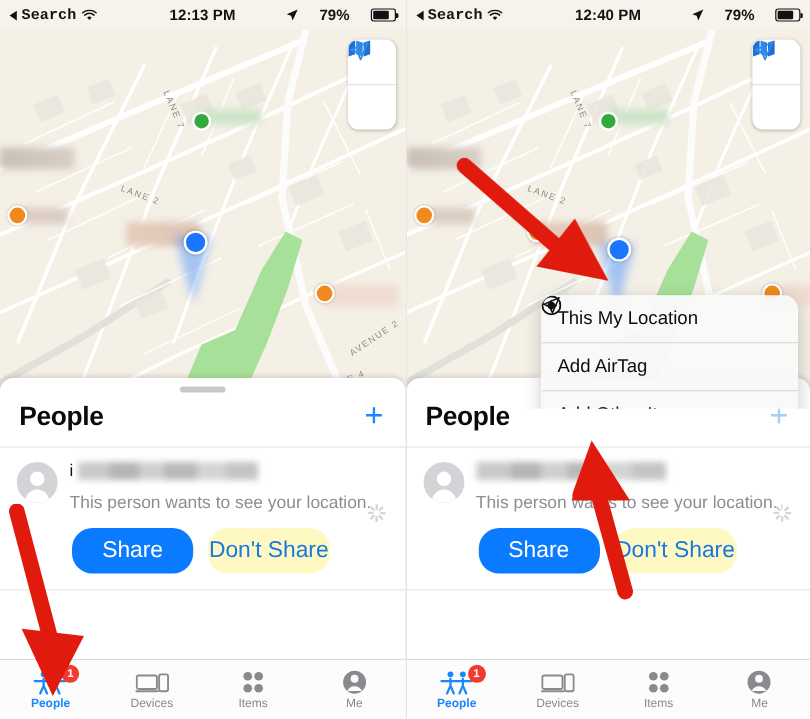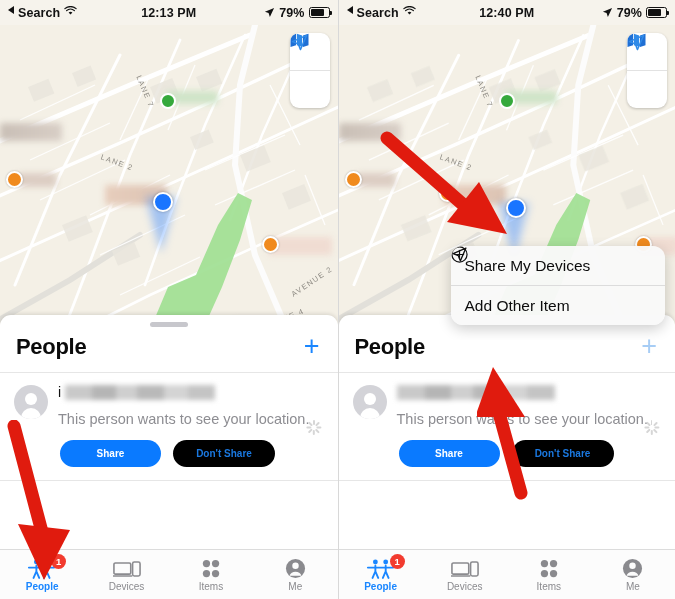--- a/index.html
+++ b/index.html
@@ -4,23 +4,23 @@
 <style>
   html,body{margin:0;padding:0;background:#ffffff;}
   body{width:675px;height:599px;font-family:"Liberation Sans",sans-serif;overflow:hidden;}
   .screens{display:flex;width:675px;height:599px;}
   .phone{position:relative;width:337px;height:599px;background:#fff;overflow:hidden;}
   .phone.left{width:338px;border-right:1px solid #d8d8d8;}
 
   
   .statusbar{position:relative;z-index:30;height:25px;background:#f6f3ec;display:flex;align-items:center;
              padding:0 8px;font-size:12.5px;color:#121212;font-weight:600;letter-spacing:.1px;}
-  .sb-left{display:flex;gap:4px;flex:1;}
+  .sb-left{display:flex;align-items:center;gap:4px;flex:1;font-family:Liberation Mono, monospace;}
   .sb-center{font-size:12.5px;font-weight:600;}
-  .sb-right{display:flex;align-items:center;gap:4px;flex:1;justify-content:flex-end;}
+  .sb-right{display:flex;align-items:center;gap:17px;flex:1;justify-content:flex-end;}
   .back-tri{width:0;height:0;border-top:4.5px solid transparent;border-bottom:4.5px solid transparent;
             border-right:6px solid #121212;}
   .batt{width:21px;height:10.5px;border:1.3px solid #121212;border-radius:2.5px;position:relative;padding:1px;box-sizing:border-box;}
   .batt i{display:block;height:100%;width:79%;background:#121212;border-radius:1px;}
   .batt:after{content:"";position:absolute;right:-3.2px;top:3px;width:1.8px;height:4px;background:#121212;border-radius:0 1px 1px 0;}
 
   
   .map{position:relative;height:315px;background:#f4f0e6;overflow:hidden;}
   .map svg{position:absolute;inset:0;}
   .blur{position:absolute;border-radius:2px;filter:blur(3px);}
@@ -58,23 +58,23 @@
   .p-name{height:13px;border-radius:2px;margin-top:2px;position:relative;}
   .p-name .ltr{position:absolute;left:0;top:-4px;font-size:14px;color:#111;}
   .p-name .blurbar{position:absolute;left:7px;top:-3px;width:150px;height:15px;filter:blur(2.5px);
      background:linear-gradient(90deg,#c9c9c9 0 18%,#b5b5b5 18% 34%,#cfcfcf 34% 48%,#b9b9b9 48% 66%,#d4d4d4 66% 82%,#c4c4c4 82% 100%);}
   .p-sub{font-size:14.5px;color:#8d8d92;line-height:19px;margin-top:9px;}
   .spinner{position:absolute;right:16px;top:47px;width:15px;height:15px;}
   .spinner i{position:absolute;left:6.6px;top:0;width:1.8px;height:4.6px;background:#d6d6d6;border-radius:1px;
              transform-origin:0.9px 7.5px;}
 
   .btn-row{display:flex;gap:12px;padding:11px 0 13px 60px;border-bottom:1px solid #e6e6e6;}
-  .pill{border-radius:17px;font-size:10px;padding:8px 0;text-align:center;cursor:pointer;font-weight:bold;}
+  .pill{border-radius:17px;font-size:19px;padding:8px 0;text-align:center;cursor:pointer;}
   .pill.share{background:#0a7aff;color:#fff;width:101px;}
-  .pill.dont{background:#000000;color:#1a78e0;width:102px;}
+  .pill.dont{background:#fef9c3;color:#1a78e0;width:102px;}
 
   
   .tabbar{margin-top:auto;height:49px;border-top:1px solid #dcdcdc;background:#fcfcfc;display:flex;}
   .tab{flex:1;display:flex;flex-direction:column;align-items:center;justify-content:center;gap:2px;cursor:pointer;}
   .tab .lbl{font-size:10px;color:#8a8a8e;}
   .tab.active .lbl{color:#1a86ff;font-weight:600;}
   .ico{position:relative;height:22px;display:flex;align-items:flex-end;}
   .badge{position:absolute;right:-9px;top:-3px;min-width:15px;height:15px;border-radius:8px;background:#f23b2f;
          color:#fff;font-size:9.5px;font-weight:700;display:flex;align-items:center;justify-content:center;padding:0 3px;box-sizing:border-box;}
 
@@ -360,23 +360,30 @@
         </div>
         <div class="btn">
           <svg width="19" height="19" viewBox="0 0 20 20">
             <path d="M17.5 2.5 L2.5 9 L8.6 11.4 L11 17.5 Z" fill="none" stroke="#2f8ae8" stroke-width="1.5" stroke-linejoin="round"></path>
           </svg>
         </div>
       </div>
 
       <div class="ctxmenu">
         <div class="ctx-item">
-          <span>Share My Devices</span>
+          <span>This My Location</span>
           <svg width="17" height="17" viewBox="0 0 20 20">
             <path d="M17.5 2.5 L2.5 9 L8.6 11.4 L11 17.5 Z" fill="none" stroke="#111" stroke-width="1.5" stroke-linejoin="round"></path>
+          </svg>
+        </div>
+        <div class="ctx-item">
+          <span>Add AirTag</span>
+          <svg width="17" height="17" viewBox="0 0 18 18">
+            <circle cx="9" cy="9" r="8" fill="none" stroke="#111" stroke-width="1.4"></circle>
+            <circle cx="9" cy="9" r="3.3" fill="#111"></circle>
           </svg>
         </div>
         <div class="ctx-item">
           <span>Add Other Item</span>
           <svg width="17" height="17" viewBox="0 0 18 18">
             <circle cx="9" cy="9" r="8" fill="none" stroke="#111" stroke-width="1.3"></circle>
             <path d="M9 4.6 L9 13.4 M4.6 9 L13.4 9" stroke="#111" stroke-width="1.3" stroke-linecap="round"></path>
           </svg>
         </div>
       </div>

